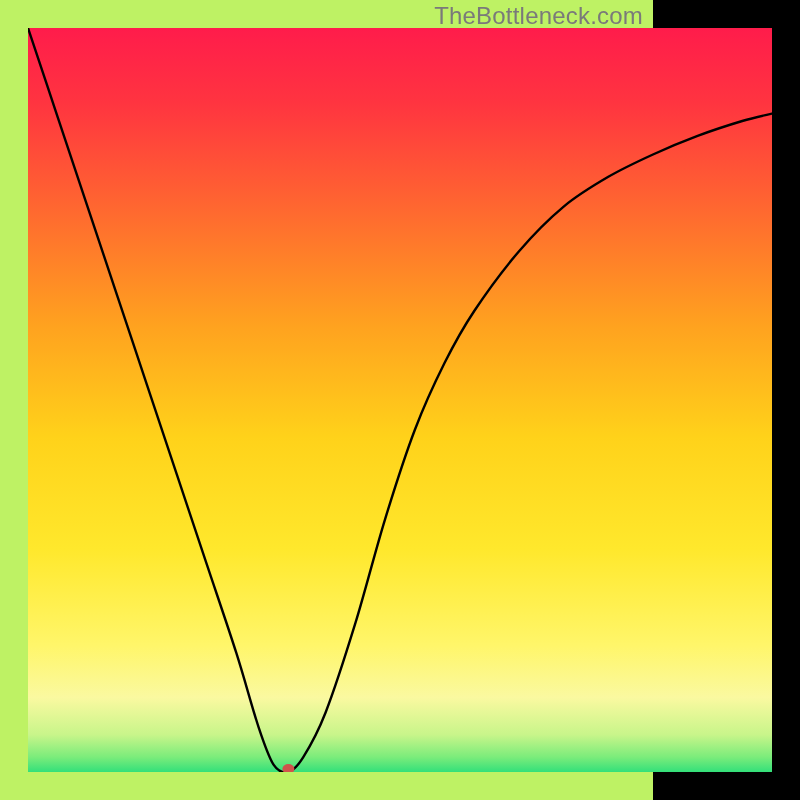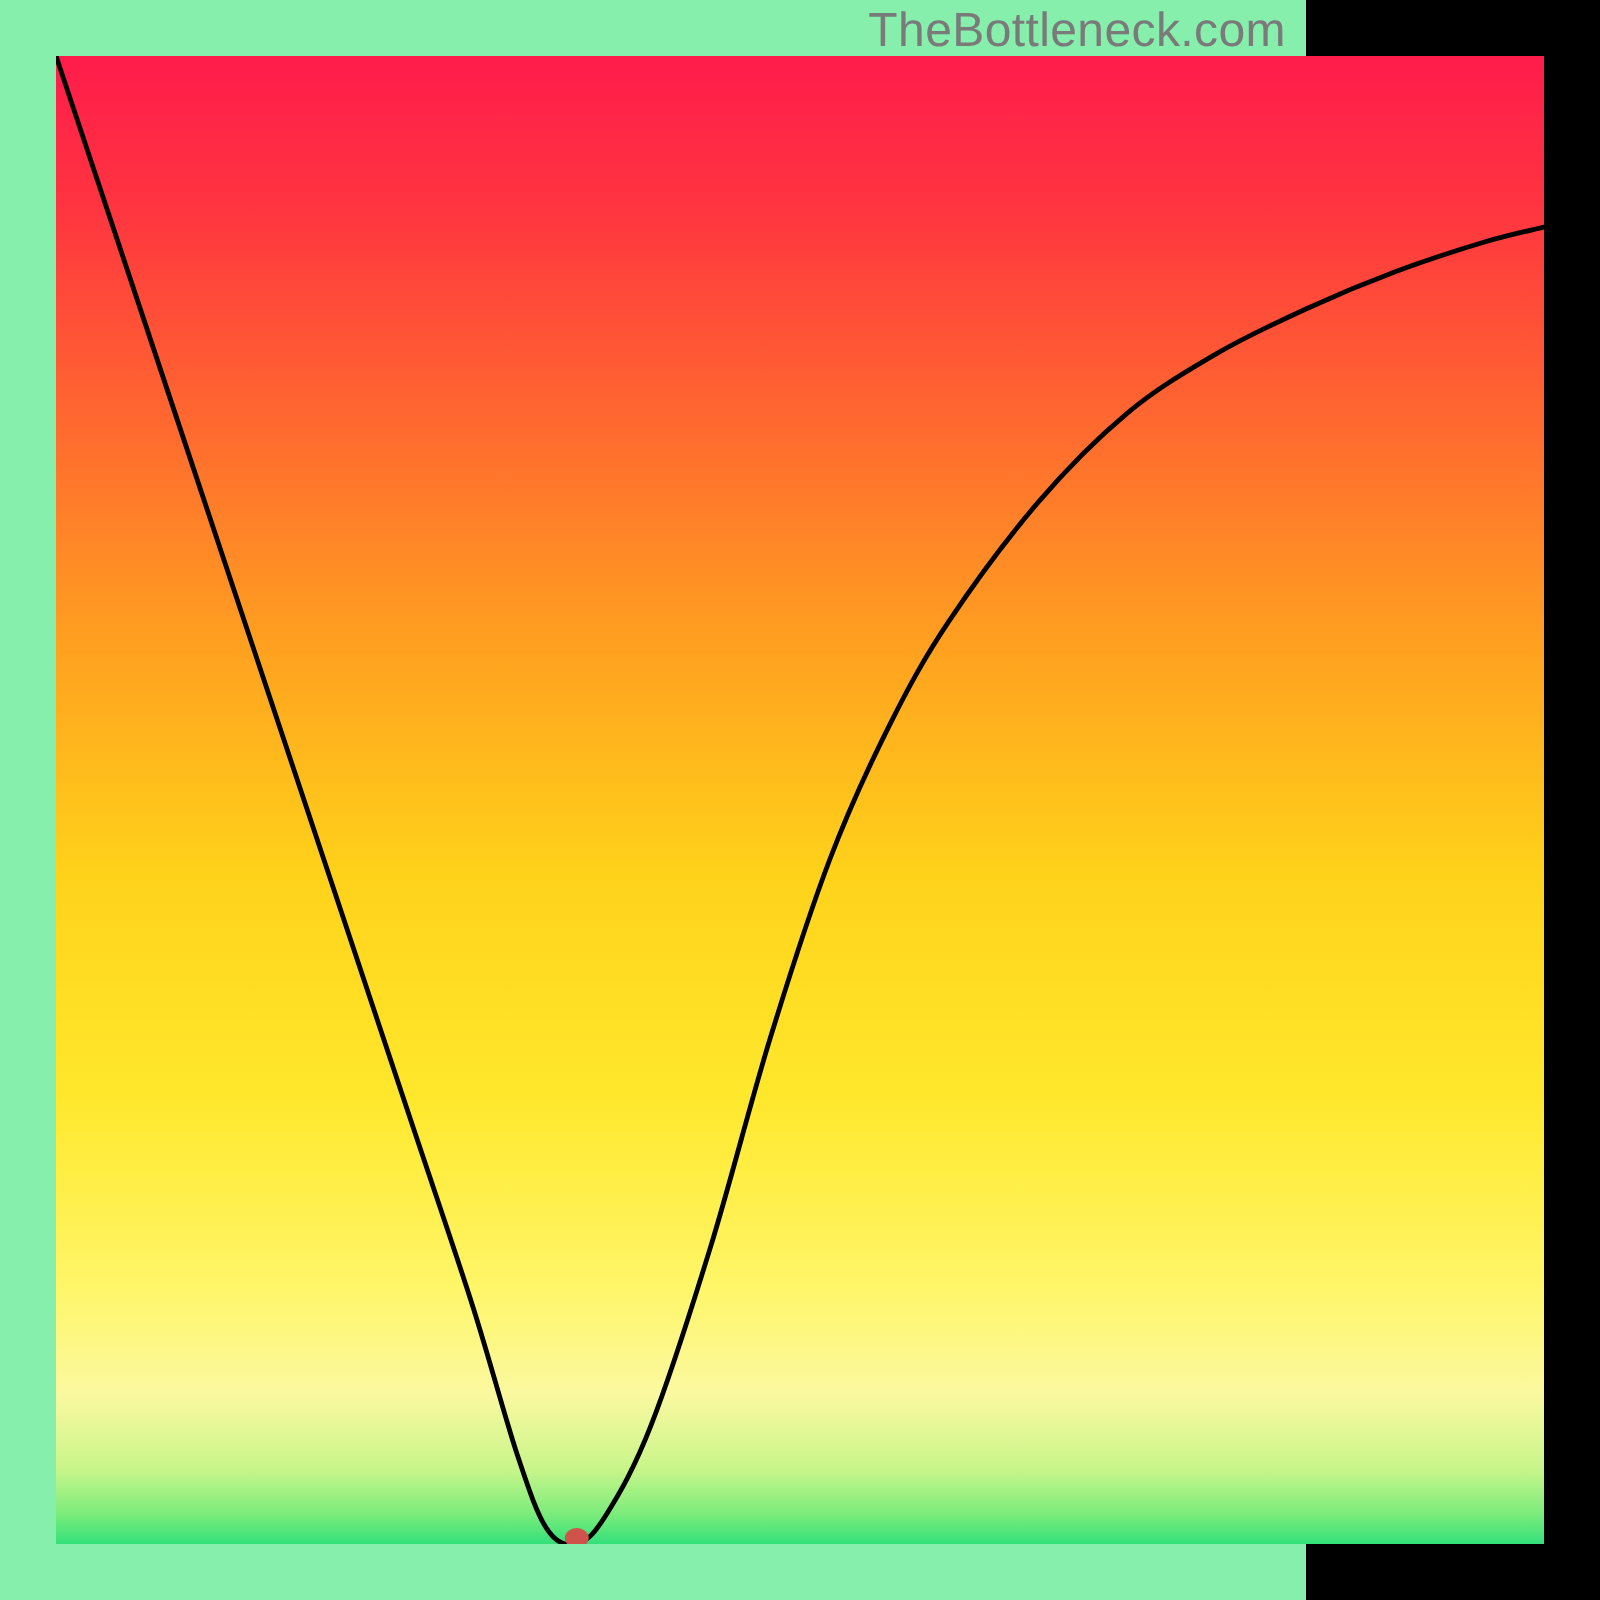--- a/index.html
+++ b/index.html
@@ -9,21 +9,21 @@
     height: 800px;
     background: #000;
     overflow: hidden;
   }
   .frame {
     position: absolute;
     left: 0;
     top: 0;
     width: 653px;
     height: 800px;
-    background: #86efac;
+    background: #bef264;
   }
   .plot-area {
     position: absolute;
     left: 28px;
     top: 28px;
     width: 744px;
     height: 744px;
     
   }
   .watermark {

